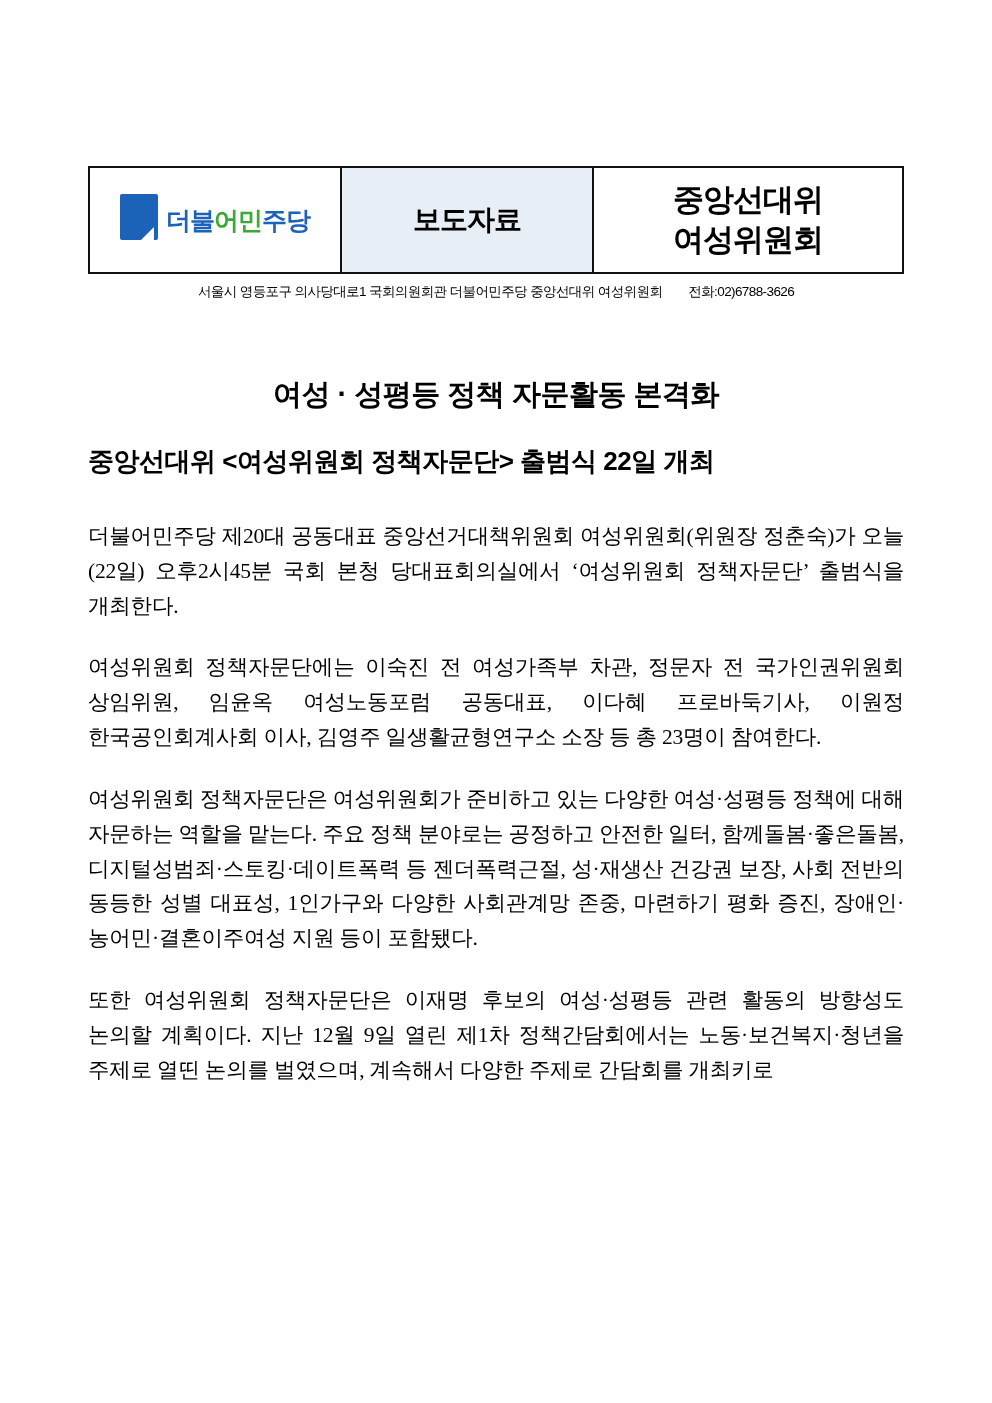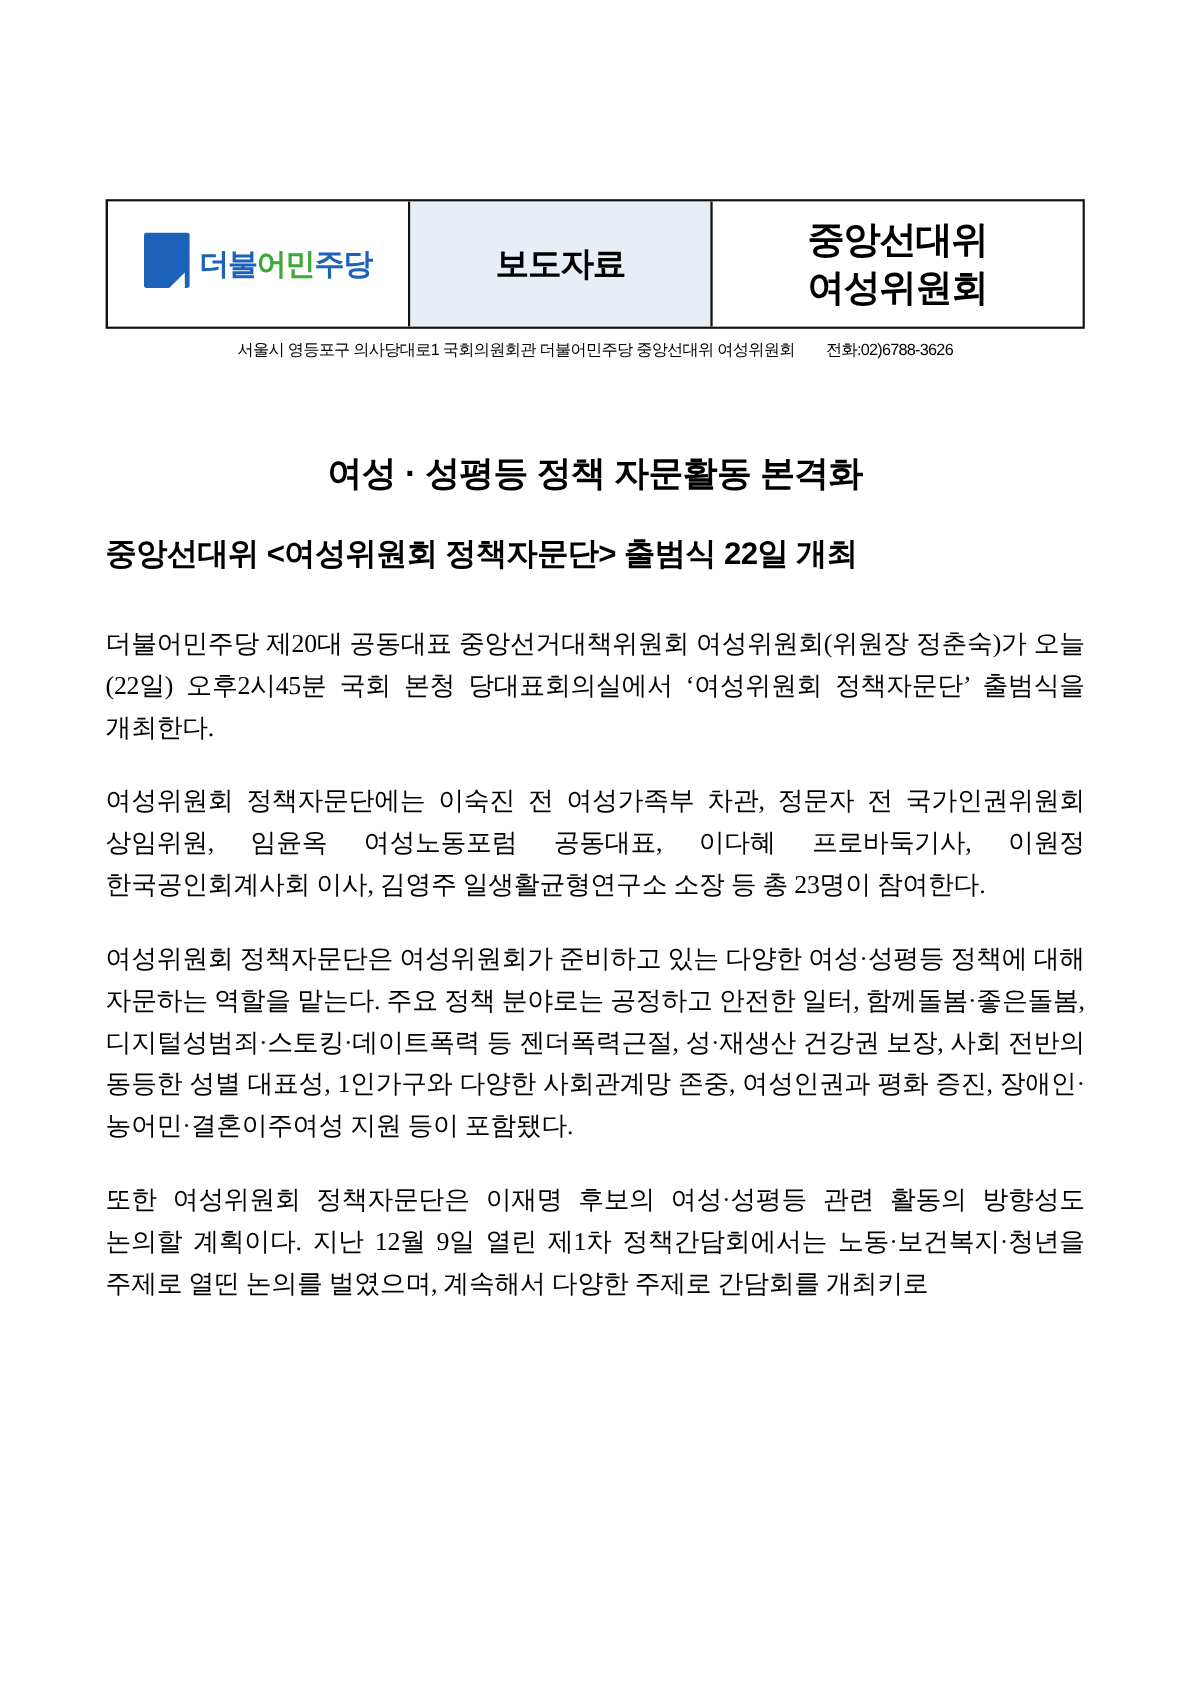--- a/index.html
+++ b/index.html
@@ -172,17 +172,17 @@
     <span>서울시 영등포구 의사당대로1 국회의원회관 더불어민주당 중앙선대위 여성위원회</span>
     <span class="tel">전화:02)6788-3626</span>
   </div>
 
   <div class="doc-title">여성 · 성평등 정책 자문활동 본격화</div>
   <div class="doc-subtitle">중앙선대위 &lt;여성위원회 정책자문단&gt; 출범식 22일 개최</div>
 
   <div class="body-copy">
     <p>더불어민주당 제20대 공동대표 중앙선거대책위원회 여성위원회(위원장 정춘숙)가 오늘(22일) 오후2시45분 국회 본청 당대표회의실에서 ‘여성위원회 정책자문단’ 출범식을 개최한다.</p>
     <p>여성위원회 정책자문단에는 이숙진 전 여성가족부 차관, 정문자 전 국가인권위원회 상임위원, 임윤옥 여성노동포럼 공동대표, 이다혜 프로바둑기사, 이원정 한국공인회계사회 이사, 김영주 일생활균형연구소 소장 등 총 23명이 참여한다.</p>
-    <p>여성위원회 정책자문단은 여성위원회가 준비하고 있는 다양한 여성·성평등 정책에 대해 자문하는 역할을 맡는다. 주요 정책 분야로는 공정하고 안전한 일터, 함께돌봄·좋은돌봄, 디지털성범죄·스토킹·데이트폭력 등 젠더폭력근절, 성·재생산 건강권 보장, 사회 전반의 동등한 성별 대표성, 1인가구와 다양한 사회관계망 존중, 여성인권과 평화 증진, 장애인·농어민·결혼이주여성 지원 등이 포함됐다.</p>
+    <p>여성위원회 정책자문단은 여성위원회가 준비하고 있는 다양한 여성·성평등 정책에 대해 자문하는 역할을 맡는다. 주요 정책 분야로는 공정하고 안전한 일터, 함께돌봄·좋은돌봄, 디지털성범죄·스토킹·데이트폭력 등 젠더폭력근절, 성·재생산 건강권 보장, 사회 전반의 동등한 성별 대표성, 1인가구와 다양한 사회관계망 존중, 마련하기 평화 증진, 장애인·농어민·결혼이주여성 지원 등이 포함됐다.</p>
     <p>또한 여성위원회 정책자문단은 이재명 후보의 여성·성평등 관련 활동의 방향성도 논의할 계획이다. 지난 12월 9일 열린 제1차 정책간담회에서는 노동·보건복지·청년을 주제로 열띤 논의를 벌였으며, 계속해서 다양한 주제로 간담회를 개최키로</p>
   </div>
 
 </div>
 
 </body></html>

